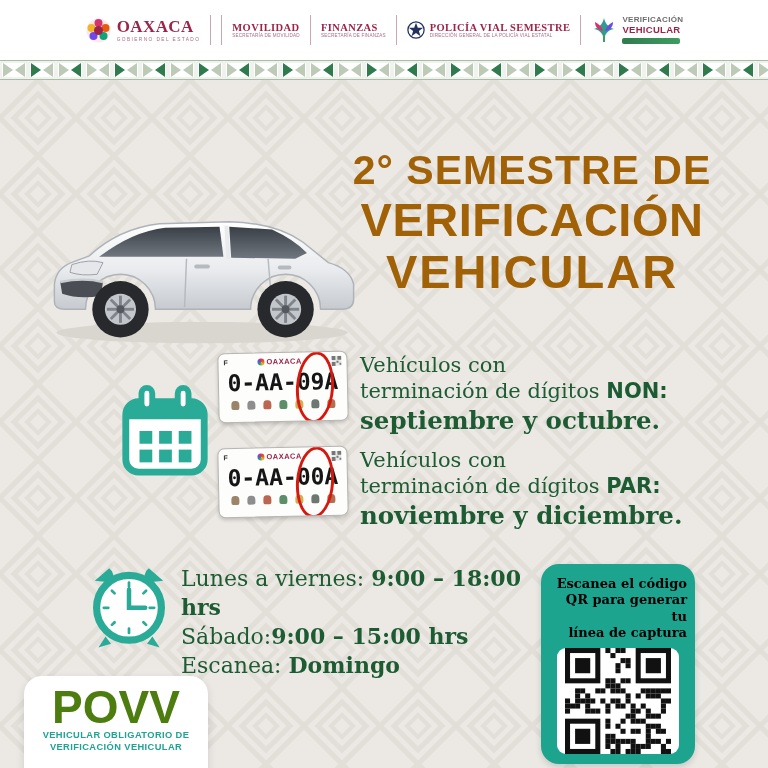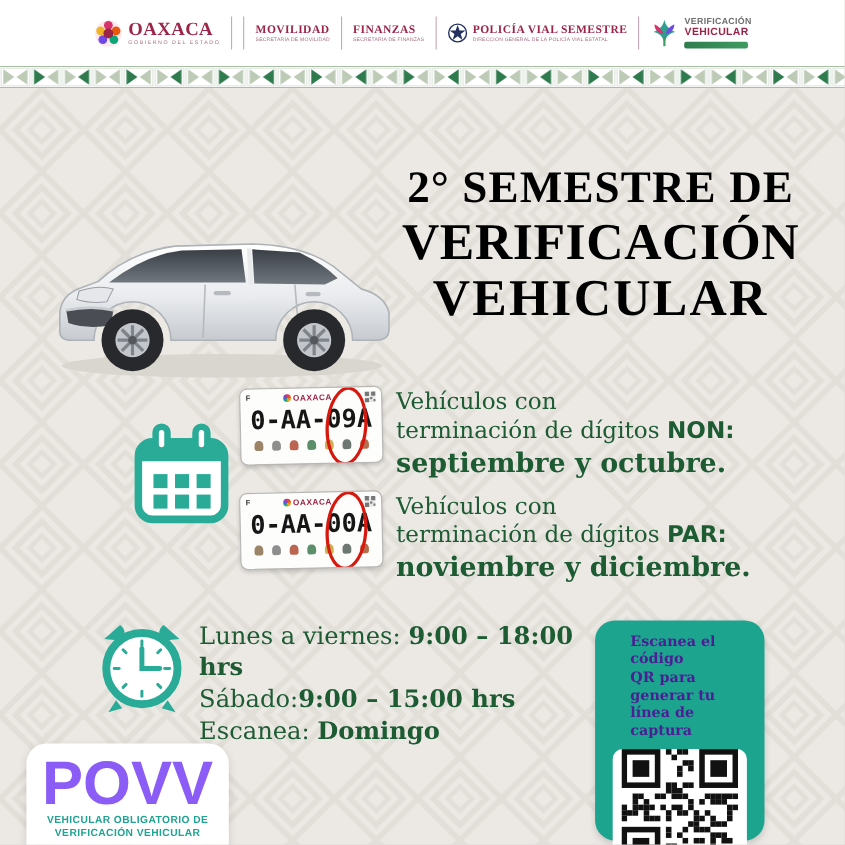--- a/index.html
+++ b/index.html
@@ -32,22 +32,22 @@
   .vv-banner { margin-top:2px; width:58px; height:6px; border-radius:2px;
     background:linear-gradient(90deg,#2f7b4e,#3f9c62); }
   
   .greca { position:absolute; left:0; top:60px; width:768px; height:20px; z-index:5; }
   
   .bg-pattern { position:absolute; left:0; top:80px; width:768px; height:688px; z-index:0; }
   
   .car { position:absolute; left:38px; top:148px; width:332px; height:204px; z-index:2; }
   
   .big-title {
-    position:absolute; left:338px; top:146px; width:416px; z-index:2;
-    text-align:center; color:#000000; font-weight:800;font-family:Liberation Serif, serif;
+    position:absolute; left:324px; top:146px; width:416px; z-index:2;
+    text-align:center; color:#a16207; font-weight:800;
   }
   .bt1 { font-size:41px; letter-spacing:1px; line-height:1.2; }
   .bt2 { font-size:47px; letter-spacing:.5px; line-height:1.08; }
   .bt3 { font-size:47px; letter-spacing:2px; line-height:1.1; }
   
   .calendar-icon { position:absolute; left:116px; top:382px; width:98px; height:98px; z-index:2; }
   .plate {
     position:absolute; width:130px; height:70px; background:#fdfdfb;
     border:1.5px solid #b8b6b2; border-radius:7px; z-index:2;
     box-shadow:0 2px 4px rgba(0,0,0,.18); overflow:hidden;
@@ -88,31 +88,31 @@
     font-family:"DejaVu Serif", serif; color:#1d5b33; font-size:22px; line-height:1.32;
   }
   .schedule b { font-weight:800; }
   
   .qr-panel {
     position:absolute; left:541px; top:564px; width:154px; height:200px;
     background:#1ca48f; border-radius:18px; z-index:2; padding:12px 8px 10px 8px;
     display:flex; flex-direction:column; align-items:center;
     box-shadow:0 3px 6px rgba(0,0,0,.15);
   }
-  .qr-text { color:#4c1d95; font-weight:bold; font-size:13px; line-height:1.25; text-align:left;
-    font-family:"DejaVu Serif", serif;margin-left:24px; }
+  .qr-text { color:#000000; font-weight:bold; font-size:13px; line-height:1.25; text-align:right;
+    font-family:"DejaVu Serif", serif; }
   .qr-white { margin-top:7px; width:122px; height:122px; background:#ffffff; border-radius:9px;
     display:flex; align-items:center; justify-content:center; }
   
   .povv-card {
     position:absolute; left:24px; top:676px; width:184px; height:110px;
     background:#ffffff; border-radius:18px; z-index:2; text-align:center;
     box-shadow:0 3px 8px rgba(0,0,0,.12); padding-top:8px;
   }
-  .povv-acronym { color:#8b5cf6; font-size:56px; font-weight:800; letter-spacing:0; line-height:1.0; }
+  .povv-acronym { color:#4d7c0f; font-size:46px; font-weight:800; letter-spacing:0; line-height:1.0; }
   .povv-line { color:#1fa392; font-size:9.3px; font-weight:bold; letter-spacing:.4px; line-height:1.25; }
 </style>
 </head>
 <body>
 
 <div class="canvas">
 
   <svg class="bg-pattern">
     <defs>
       <pattern id="diam" width="76" height="76" patternUnits="userSpaceOnUse">

